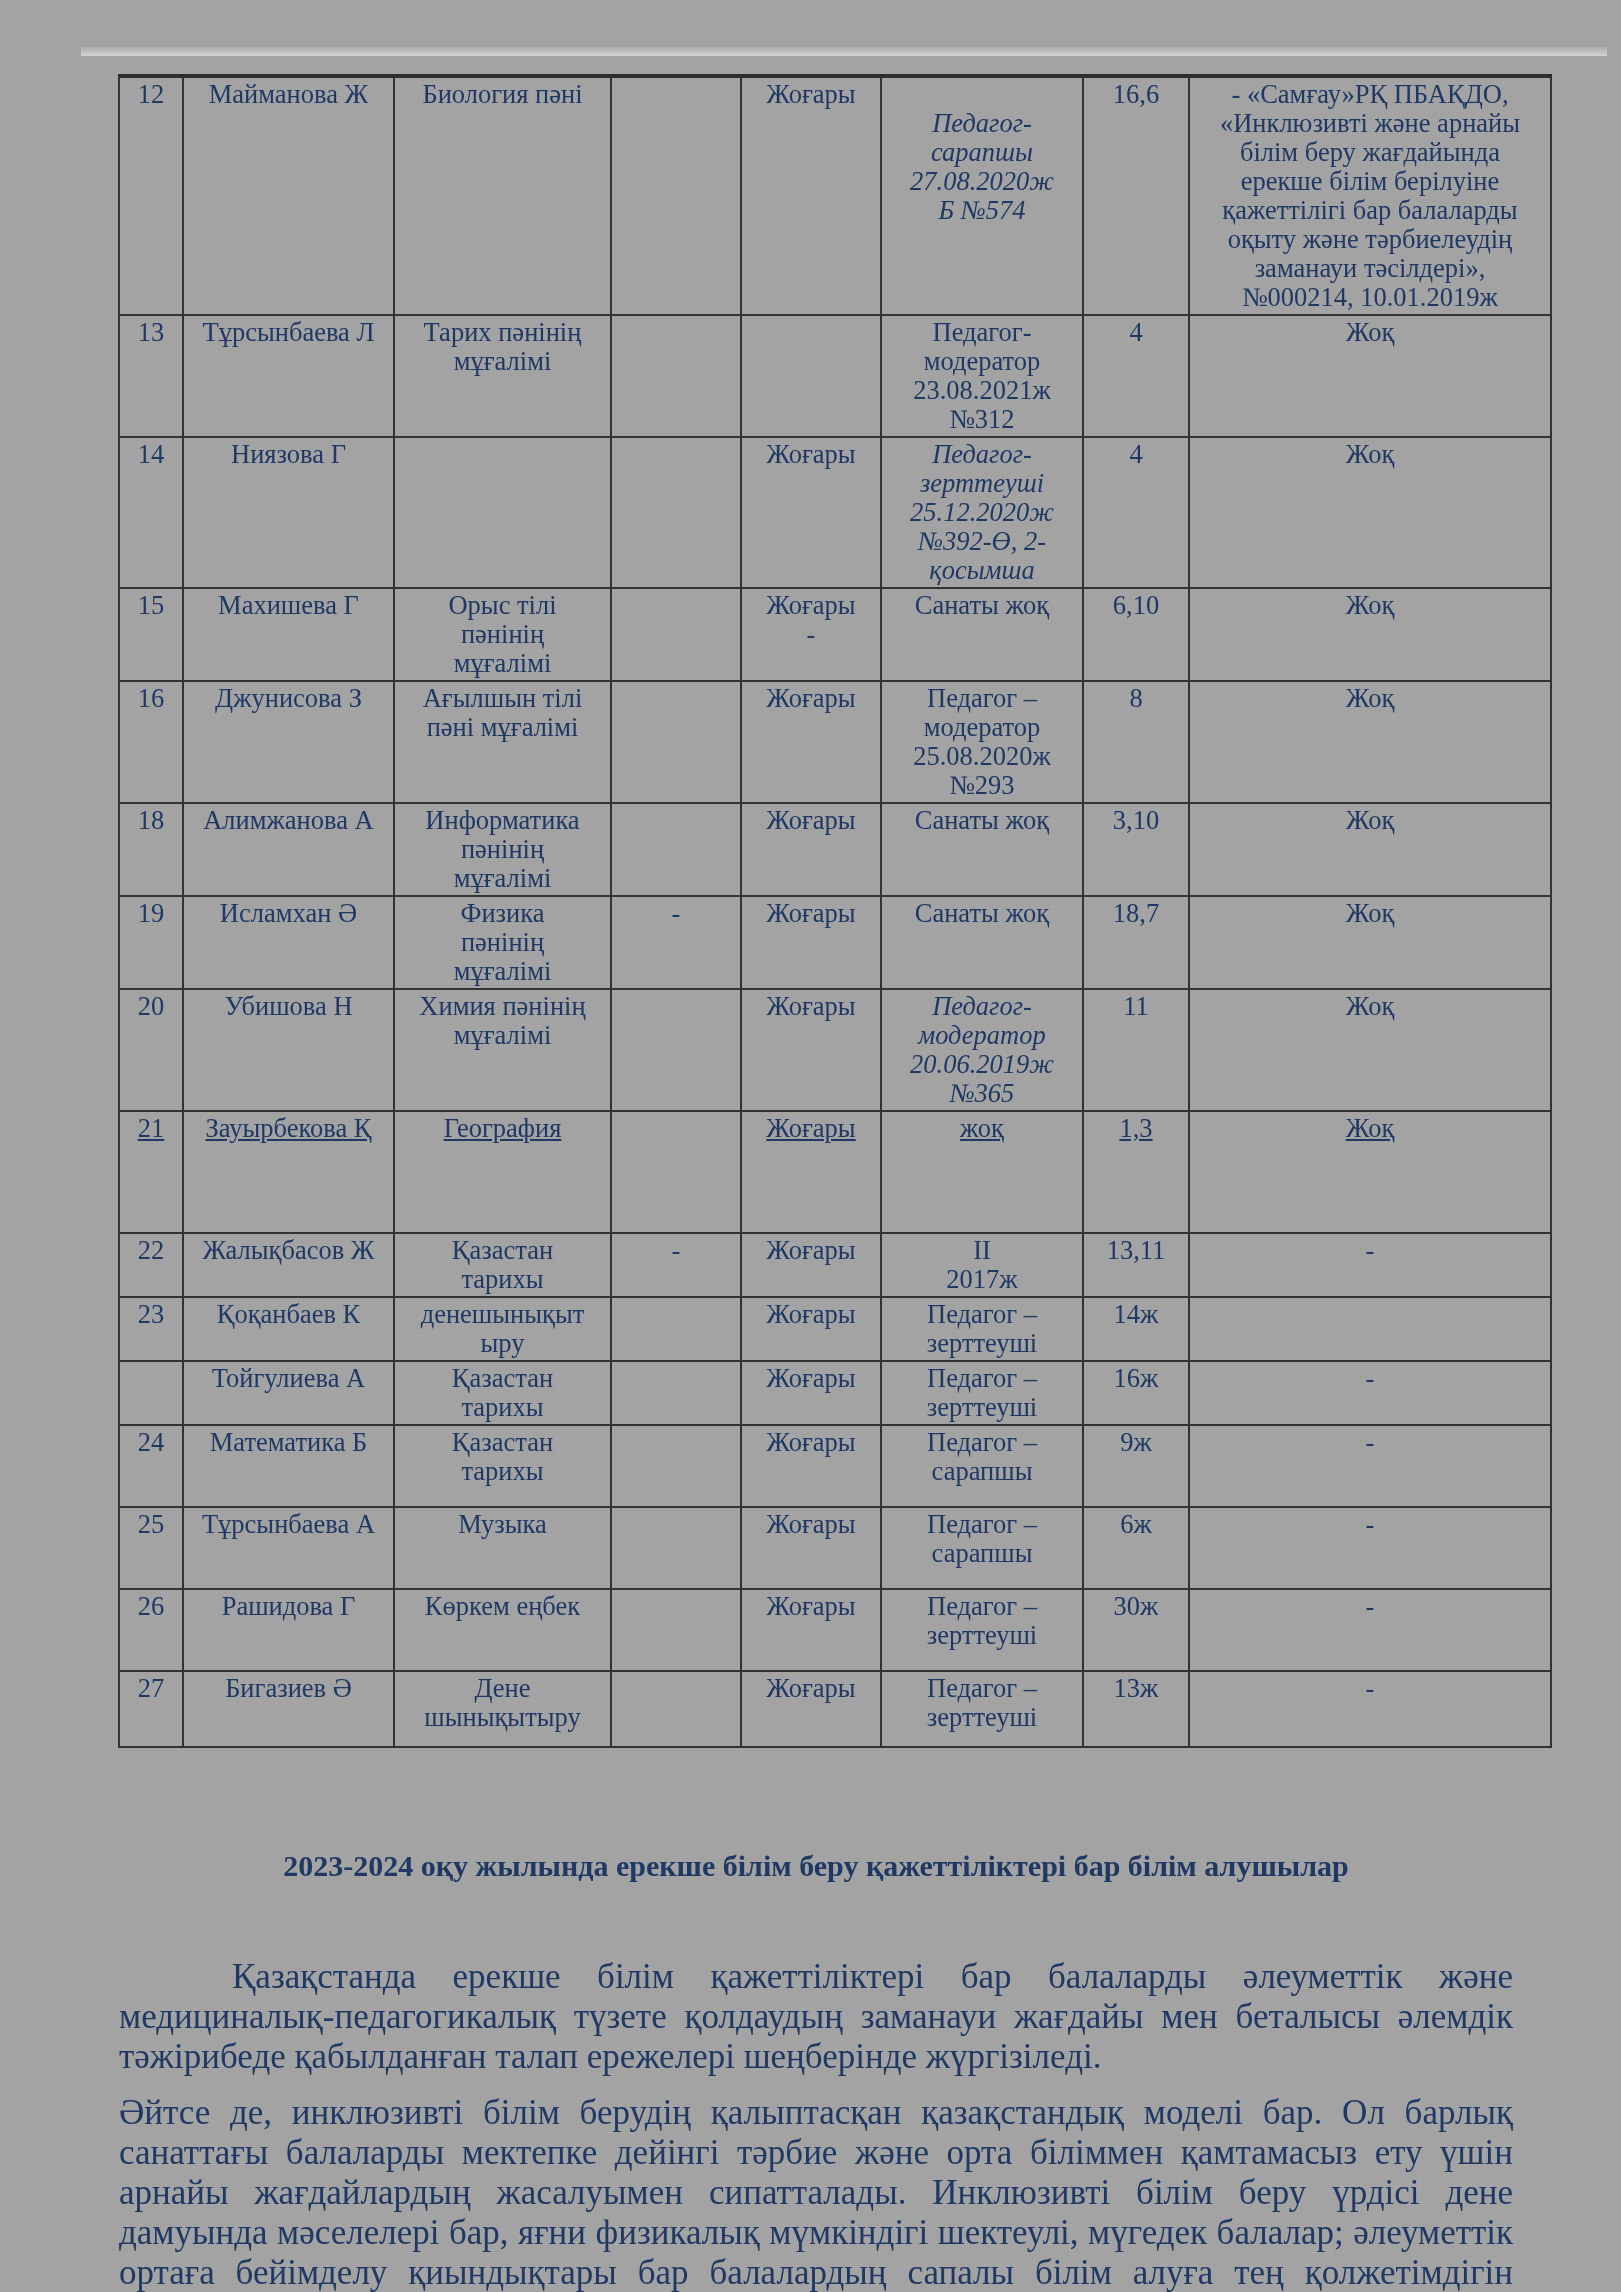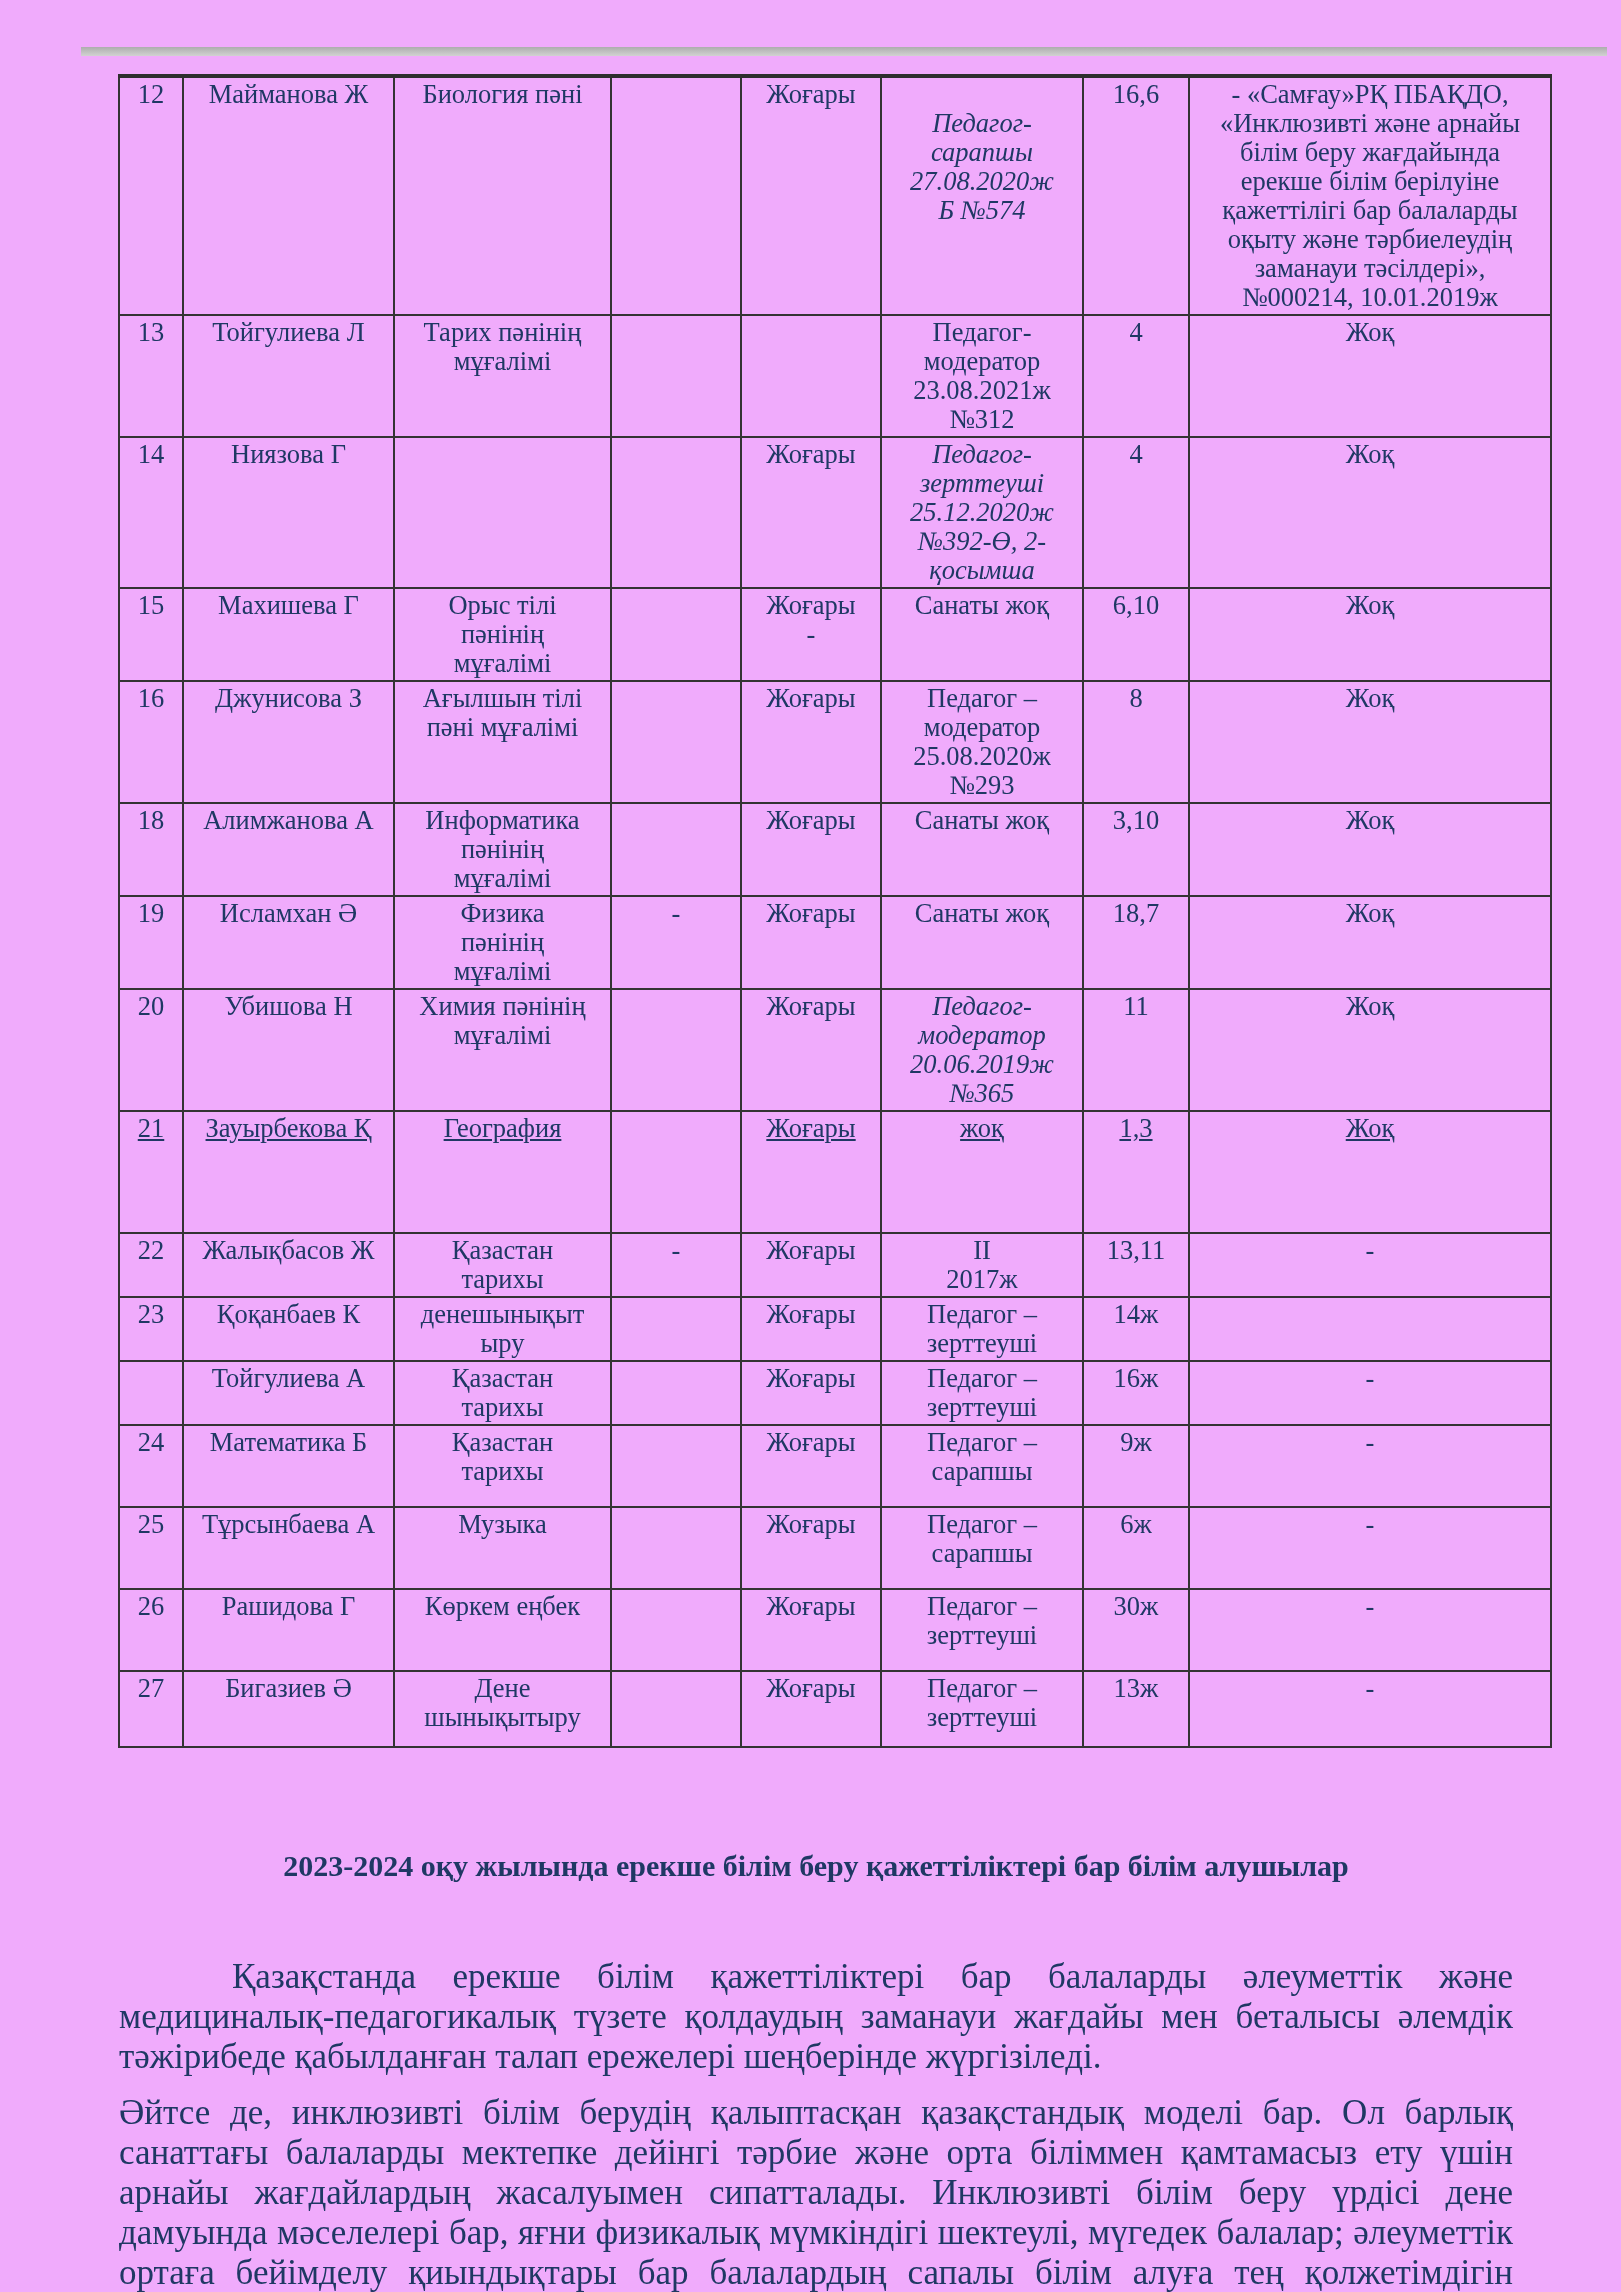--- a/index.html
+++ b/index.html
@@ -1,20 +1,20 @@
 <!DOCTYPE html>
 <html><head>
 <meta charset="utf-8">
 <style>
   html,body { margin:0; padding:0; background:#e8e8e8; }
   .page {
     position: relative;
     width: 1621px;
     height: 2293px;
-    background: #f0abfc;
+    background: #a3a3a3;
     overflow: hidden;
     font-family: "Liberation Serif", "DejaVu Serif", serif;
     color: #1f3864;
   }
   .remnant-bar {
     position: absolute;
     top: 47px;
     left: 81px;
     width: 1526px;
     height: 8.8px;
@@ -130,21 +130,21 @@
 «Инклюзивті және арнайы
 білім беру жағдайында
 ерекше білім берілуіне
 қажеттілігі бар балаларды
 оқыту және тәрбиелеудің
 заманауи тәсілдері»,
 №000214, 10.01.2019ж</td>
         </tr>
         <tr>
           <td class="c-num">13</td>
-          <td class="c-name">Тойгулиева Л</td>
+          <td class="c-name">Тұрсынбаева Л</td>
           <td class="c-subject">Тарих пәнінің
 мұғалімі</td>
           <td class="c-dash"></td>
           <td class="c-level"></td>
           <td class="c-category">Педагог-
 модератор
 23.08.2021ж
 №312</td>
           <td class="c-experience">4</td>
           <td class="c-notes">Жоқ</td>

